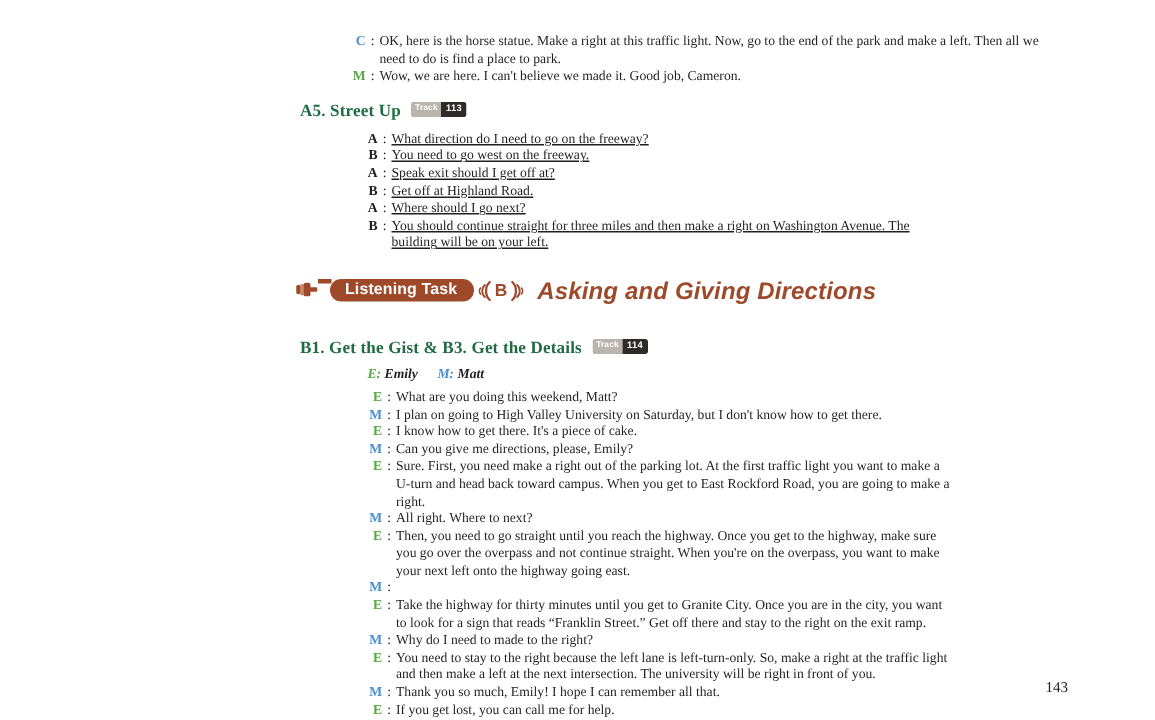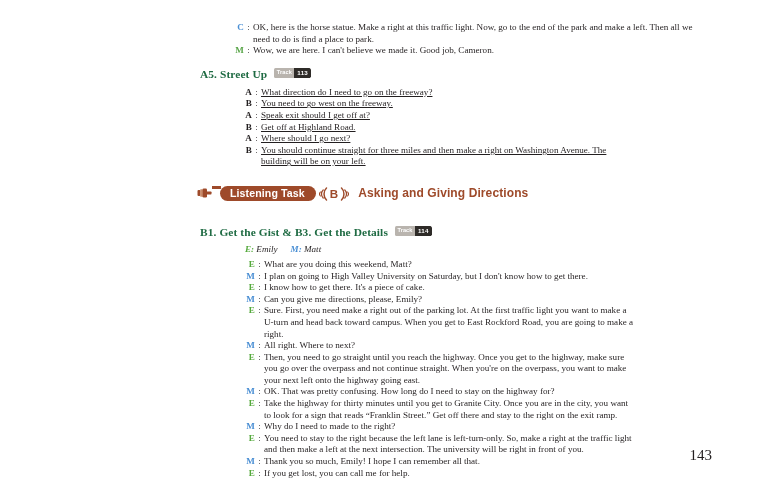--- a/index.html
+++ b/index.html
@@ -148,49 +148,51 @@
     font-size: 11.6px;
     color: #9e4a2a;
     line-height: 1;
   }
   .banner .wave { display: block; }
   .banner .bantitle {
     flex: 0 0 auto;
     margin-left: 9px;
     font-family: "Liberation Sans", sans-serif;
     font-weight: bold;
-    font-size: 12px;
+    font-size: 16px;
     color: #9e4a2a;
     letter-spacing: .1px;
     white-space: nowrap;
+    font-style: italic;
   }
 
   
   .speaker-key {
     font-style: italic;
     font-size: 9.1px;
     margin: 0 0 5px 40px;
     display: flex;
     gap: 13px;
+    font-weight: bold;
   }
   .speaker-key .k-name { color: #231f20; font-style: italic; }
 
   .dialogue { margin-left: 36px; }
   .dialogue .line .spk { width: 14px; }
   .dialogue .line .txt { max-width: 372px; }
 
   .small-qa { margin-left: 30px; }
   .small-qa .line .txt { max-width: 372px; text-decoration: underline; }
 
   .pagenum {
     position: absolute;
     right: 58px;
     bottom: 16px;
     font-family: "Liberation Serif", serif;
-    font-size: 15px;
+    font-size: 10px;
     color: #231f20;
   }
 </style>
 </head>
 <body>
 
 <div class="page">
 
   <div class="block indent-a" id="top-dialogue">
       <div class="line">
@@ -315,21 +317,20 @@
         <span class="txt">All right. Where to next?</span>
       </div>
       <div class="line">
         <span class="spk spk-e">E</span>
         <span class="colon">:</span>
         <span class="txt">Then, you need to go straight until you reach the highway. Once you get to the highway, make sure you go over the overpass and not continue straight. When you're on the overpass, you want to make your next left onto the highway going east.</span>
       </div>
       <div class="line">
         <span class="spk spk-m2">M</span>
         <span class="colon">:</span>
-        <span class="txt">OK. That was pretty confusing. How long do I need to stay on the highway for?</span>
       </div>
       <div class="line">
         <span class="spk spk-e">E</span>
         <span class="colon">:</span>
         <span class="txt">Take the highway for thirty minutes until you get to Granite City. Once you are in the city, you want to look for a sign that reads “Franklin Street.” Get off there and stay to the right on the exit ramp.</span>
       </div>
       <div class="line">
         <span class="spk spk-m2">M</span>
         <span class="colon">:</span>
         <span class="txt">Why do I need to made to the right?</span>

